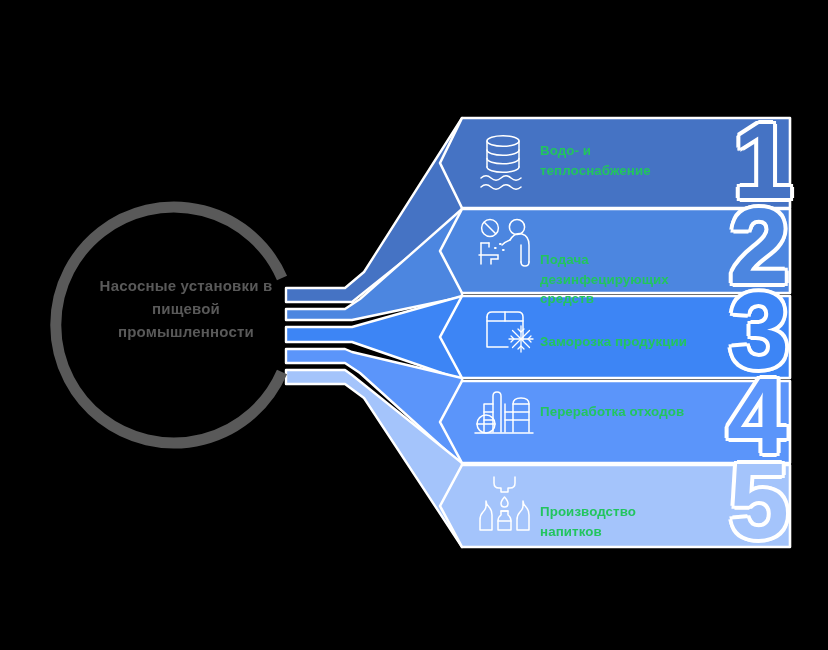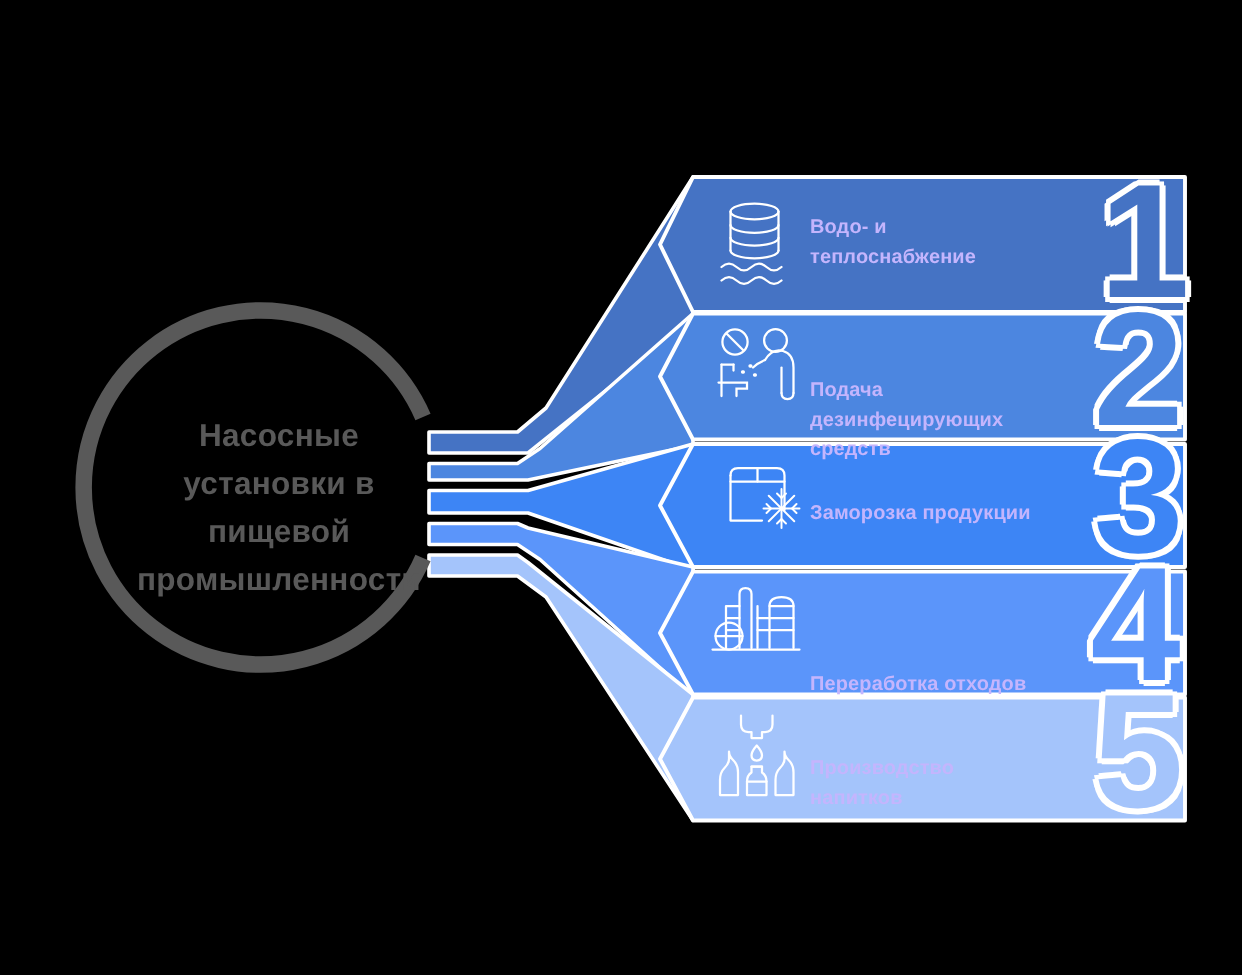--- a/index.html
+++ b/index.html
@@ -28,41 +28,41 @@
   }
 
   
   .hub-text {
     position: absolute;
     left: 88px;
     top: 275px;
     width: 196px;
     text-align: center;
     color: #595959;
-    font-size: 21px;
+    font-size: 15px;
     font-weight: bold;
     line-height: 1.52;
     letter-spacing: 0.2px;
     pointer-events: none;
   }
 
   
   .row-label {
     position: absolute;
-    color: #c4b5fd;
+    color: #22c55e;
     font-size: 13.3px;
     font-weight: bold;
     line-height: 1.48;
     letter-spacing: 0.1px;
     white-space: pre-line;
   }
   .row-label.r1 { left: 540px; top: 141px; width: 175px; }
   .row-label.r2 { left: 540px; top: 219px; width: 175px; margin-top: 31px; }
   .row-label.r3 { left: 540px; top: 332px; width: 185px; }
-  .row-label.r4 { left: 540px; top: 402px; width: 185px; margin-top: 44px; }
+  .row-label.r4 { left: 540px; top: 402px; width: 185px; }
   .row-label.r5 { left: 540px; top: 502px; width: 175px; }
 
   
   .numeral {
     position: absolute;
     font-family: "Liberation Sans", "DejaVu Sans", sans-serif;
     font-size: 108px;
     font-weight: bold;
     line-height: 1;
     letter-spacing: -2px;

